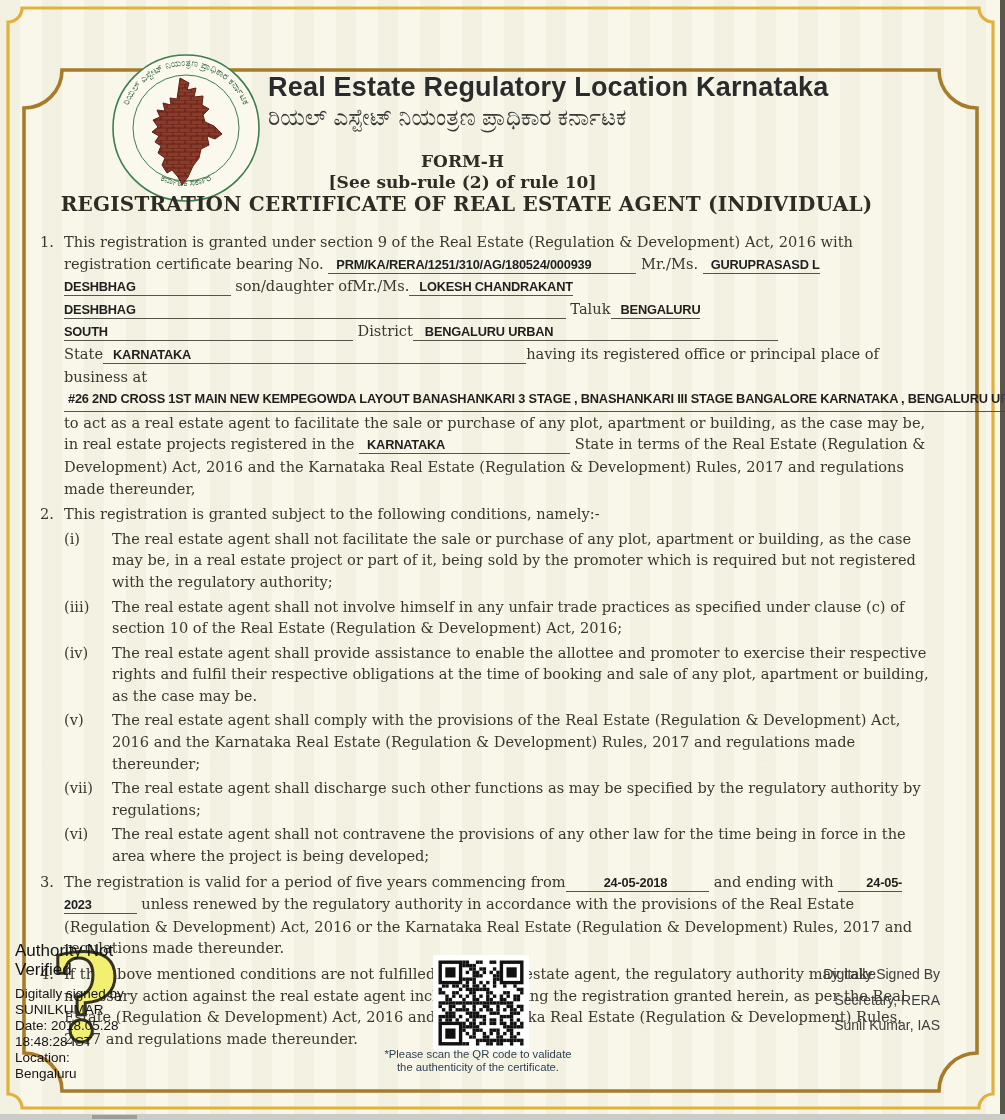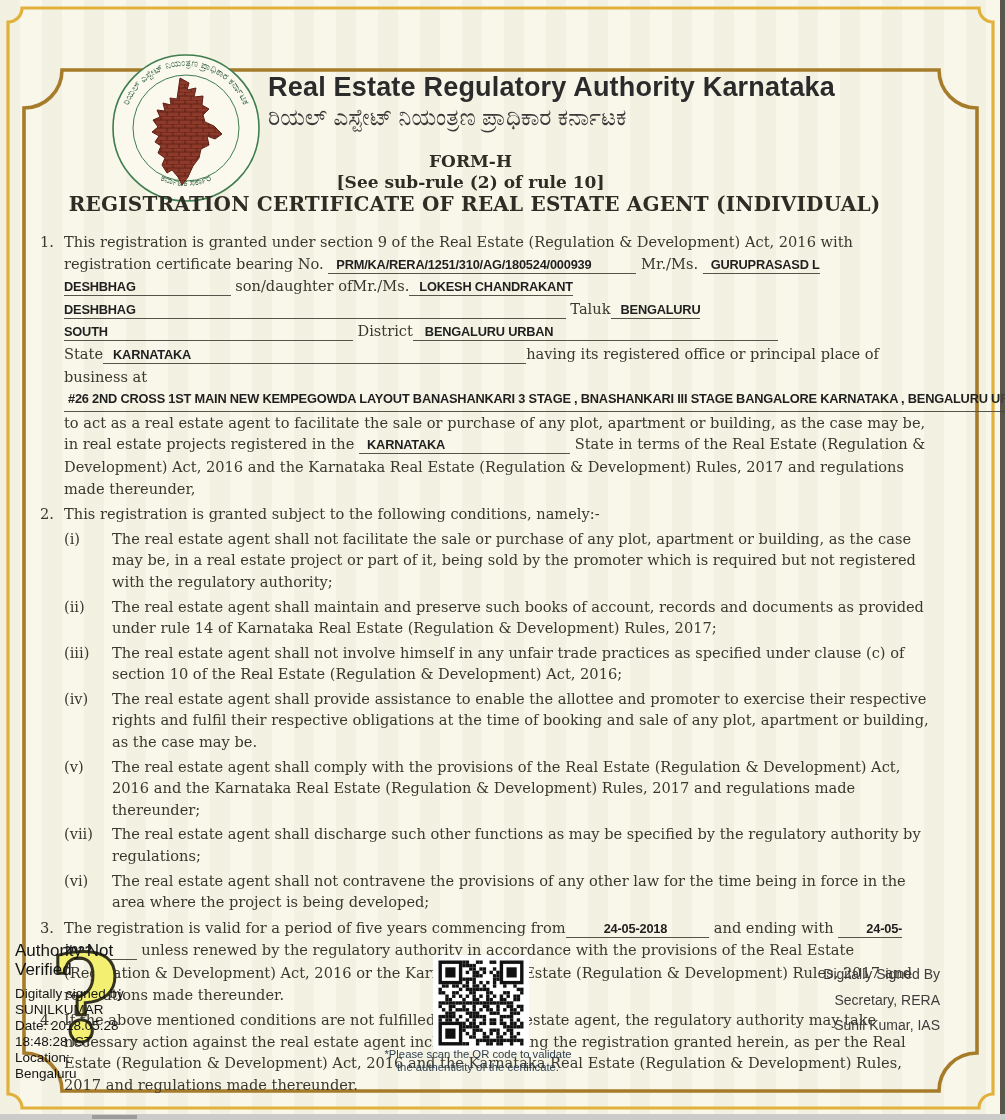--- a/index.html
+++ b/index.html
@@ -25,21 +25,21 @@
     position:absolute;left:268px;top:72px;z-index:2;
     font-family:"Liberation Sans",sans-serif;font-weight:bold;
     font-size:27px;color:#2b2b2b;letter-spacing:.2px;white-space:nowrap;
   }
   .title-kn{
     position:absolute;left:268px;top:104px;z-index:2;
     font-family:"Liberation Sans","DejaVu Sans",sans-serif;
     font-size:23px;color:#3a3a3a;white-space:nowrap;
   }
   .form-head{
-    position:absolute;left:16px;top:151px;width:909px;z-index:2;
+    position:absolute;left:8px;top:151px;width:909px;z-index:2;
     text-align:center;font-weight:bold;color:#2e2c24;
   }
   .form-head .fh1{font-size:17px;line-height:21px;}
   .form-head .fh2{font-size:17px;line-height:21px;}
   .form-head .fh3{font-size:20px;line-height:23px;letter-spacing:.2px;margin-left:8px;}
 
   
   #clauses{
     position:absolute;left:40px;top:231px;width:900px;z-index:2;
     font-size:14.6px;line-height:21.6px;
@@ -101,42 +101,39 @@
     <circle cx="76" cy="76" r="53" fill="none" stroke="#3e7d4e" stroke-width="1"></circle>
     <text font-family="Liberation Sans, DejaVu Sans, sans-serif" font-size="9.5" fill="#2e5d3a">
       <textPath href="#arcTop" startOffset="50%" text-anchor="middle">ರಿಯಲ್ ಎಸ್ಟೇಟ್ ನಿಯಂತ್ರಣ ಪ್ರಾಧಿಕಾರ ಕರ್ನಾಟಕ</textPath>
     </text>
     <text font-family="Liberation Sans, DejaVu Sans, sans-serif" font-size="9.5" fill="#2e5d3a">
       <textPath href="#arcBottom" startOffset="50%" text-anchor="middle">ಕರ್ನಾಟಕ ಸರ್ಕಾರ</textPath>
     </text>
     <path d="M70 26 l9 5 -2 7 9 -2 -2 9 9 -1 -1 9 7 4 -6 6 2 7 9 4 8 8 -7 5 -8 -3 2 9 -8 4 -2 9 -6 8 -5 11 -6 8 -4 -8 -6 -7 -5 3 -5 -8 3 -7 -7 -5 3 -7 -6 -4 4 -6 -7 -4 6 -5 -5 -7 7 -3 -3 -7 8 1 -2 -8 8 2 -1 -7 7 1 Z" fill="url(#bricks)" stroke="#5d2115" stroke-width="1"></path>
   </svg>
 
-  <div class="title-en">Real Estate Regulatory Authority Karnataka</div>
+  <div class="title-en">Real Estate Regulatory Location Karnataka</div>
   <div class="title-kn">ರಿಯಲ್ ಎಸ್ಟೇಟ್ ನಿಯಂತ್ರಣ ಪ್ರಾಧಿಕಾರ ಕರ್ನಾಟಕ</div>
 
   <div class="form-head">
     <div class="fh1">FORM-H</div>
     <div class="fh2">[See sub-rule (2) of rule 10]</div>
     <div class="fh3">REGISTRATION CERTIFICATE OF REAL ESTATE AGENT (INDIVIDUAL)</div>
   </div>
 
   <div id="clauses">
       <div class="clause">
         <div class="marker">1.</div>
         <div class="content"><span class="seg">This registration is granted under section 9 of the Real Estate (Regulation &amp; Development) Act, 2016 with registration certificate bearing No. </span><span class="fill" style="padding-right: 45px; padding-left: 8px;">PRM/KA/RERA/1251/310/AG/180524/000939</span><span class="seg"> Mr./Ms. </span><span class="fill" style="padding-right: 95px; padding-left: 8px;">GURUPRASASD L DESHBHAG</span><span class="seg"> son/daughter ofMr./Ms.</span><span class="fill" style="padding-right: 430px; padding-left: 10px;">LOKESH CHANDRAKANT DESHBHAG</span><span class="seg"> Taluk</span><span class="fill" style="padding-right: 245px; padding-left: 10px;">BENGALURU SOUTH</span><span class="seg"> District</span><span class="fill" style="padding-right: 225px; padding-left: 12px;">BENGALURU URBAN</span><span class="seg"> State</span><span class="fill" style="padding-right: 335px; padding-left: 10px;">KARNATAKA</span><span class="seg">having its registered office or principal place of business at</span><span class="fill block" style="padding-right: 20px; padding-left: 4px;">#26 2ND CROSS 1ST MAIN NEW KEMPEGOWDA LAYOUT  BANASHANKARI 3 STAGE , BNASHANKARI III STAGE BANGALORE KARNATAKA , BENGALURU URBAN , KAR</span><span class="seg">to act as a real estate agent to facilitate the sale or purchase of any plot, apartment or building, as the case may  be, in real estate projects registered in the </span><span class="fill" style="padding-right: 125px; padding-left: 8px;">KARNATAKA</span><span class="seg"> State in terms of the Real Estate (Regulation &amp; Development) Act, 2016 and the Karnataka Real Estate (Regulation &amp; Development) Rules, 2017 and regulations made thereunder,</span></div>
       </div>
       <div class="clause">
         <div class="marker">2.</div>
         <div class="content"><span class="seg">This registration is granted subject to the following conditions, namely:-</span><div class="sub">
             <div class="marker">(i)</div>
             <div class="stext"><span class="seg">The real estate agent shall not facilitate the sale or purchase of any plot, apartment or building, as the case may be, in a real estate project or part of it, being sold by the promoter which is required but not registered with the regulatory authority;</span></div>
-          </div><div class="sub">
-            <div class="marker">(ii)</div>
-            <div class="stext"><span class="seg">The real estate agent shall maintain and preserve such books of account, records and documents as provided under rule 14 of Karnataka Real Estate (Regulation &amp; Development) Rules, 2017;</span></div>
           </div><div class="sub">
             <div class="marker">(iii)</div>
             <div class="stext"><span class="seg">The real estate agent shall not involve himself in any unfair trade practices as specified under clause (c) of section 10 of the Real Estate (Regulation &amp; Development) Act, 2016;</span></div>
           </div><div class="sub">
             <div class="marker">(iv)</div>
             <div class="stext"><span class="seg">The real estate agent shall provide assistance to enable the allottee and promoter to exercise their respective rights and fulfil their respective obligations at the time of booking and sale of any plot, apartment or building, as the case may be.</span></div>
           </div><div class="sub">
             <div class="marker">(v)</div>
             <div class="stext"><span class="seg">The real estate agent shall comply with the provisions of the Real Estate (Regulation &amp; Development) Act, 2016 and the Karnataka Real Estate (Regulation &amp; Development) Rules, 2017 and regulations made thereunder;</span></div>
           </div><div class="sub">

